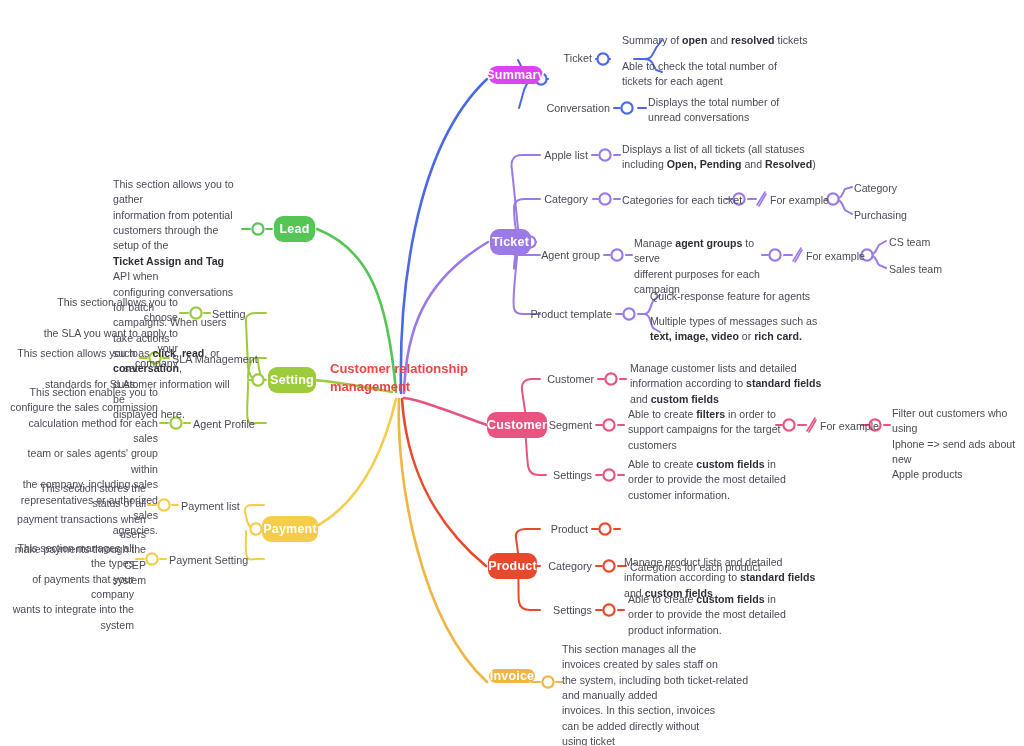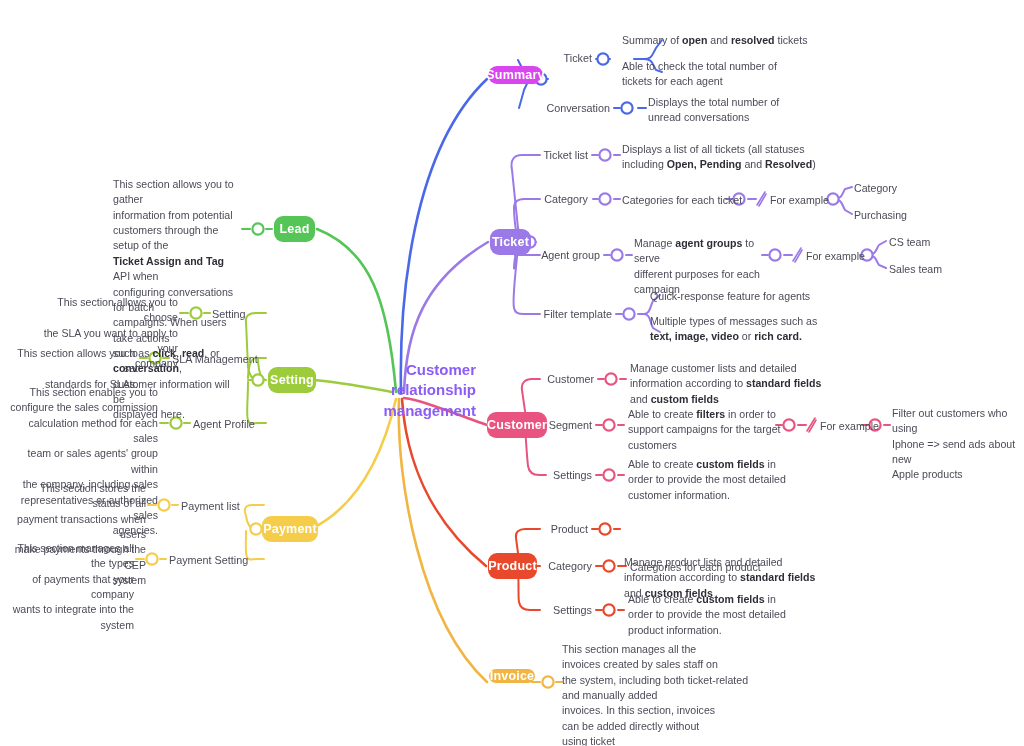--- a/index.html
+++ b/index.html
@@ -10,22 +10,22 @@
   }
   #stage{position:absolute;inset:0;width:1024px;height:746px;}
   svg.links{position:absolute;left:0;top:0;width:1024px;height:746px;pointer-events:none;}
   .node-pill{
     position:absolute;border-radius:9px;color:#fff;
     font-size:12.5px;font-weight:600;letter-spacing:.2px;
     display:flex;align-items:center;justify-content:center;
     white-space:nowrap;box-sizing:border-box;
   }
   .root-label{
-    position:absolute;font-size:15px;font-weight:700;color:#8b5cf6;
-    text-align:right;line-height:1.35;white-space:pre-line;
+    position:absolute;font-size:13px;font-weight:700;color:#ef4444;
+    text-align:left;line-height:1.35;white-space:pre-line;
   }
   .lbl{
     position:absolute;font-size:10.6px;line-height:1.45;color:#4b4b58;
     white-space:pre-line;
   }
   .lbl.r{text-align:right;}
   .lbl b{font-weight:700;color:#2e2e38;}
   .topic{font-size:10.8px;color:#4b4b58;}
 </style>
 </head>
@@ -223,36 +223,36 @@
 
   <div class="lbl r topic" style="left:504px;top:51px;width:88px;"><span>Ticket</span></div>
   <div class="lbl" style="left:622px;top:33px;width:200px;">Summary of <b>open</b> and <b>resolved</b> tickets</div>
   <div class="lbl" style="left:622px;top:59px;width:190px;">Able to check the total number of
 tickets for each agent</div>
 
   <div class="lbl r topic" style="left:480px;top:101px;width:130px;"><span>Conversation</span></div>
   <div class="lbl" style="left:648px;top:95px;width:190px;">Displays the total number of
 unread conversations</div>
 
-  <div class="lbl r topic" style="left:480px;top:148px;width:108px;"><span>Ticket list</span></div>
+  <div class="lbl r topic" style="left:480px;top:148px;width:108px;"><span>Apple list</span></div>
   <div class="lbl" style="left:622px;top:142px;width:230px;">Displays a list of all tickets (all statuses<br>including <b>Open, Pending</b> and <b>Resolved</b>)</div>
 
   <div class="lbl r topic" style="left:480px;top:192px;width:108px;"><span>Category</span></div>
   <div class="lbl" style="left:622px;top:193px;width:150px;">Categories for each ticket</div>
   <div class="lbl" style="left:770px;top:193px;width:90px;">For example</div>
   <div class="lbl" style="left:854px;top:181px;width:110px;">Category</div>
   <div class="lbl" style="left:854px;top:208px;width:110px;">Purchasing</div>
 
   <div class="lbl r topic" style="left:480px;top:248px;width:120px;"><span>Agent group</span></div>
   <div class="lbl" style="left:634px;top:236px;width:140px;">Manage <b>agent groups</b> to serve<br>different purposes for each<br>campaign</div>
   <div class="lbl" style="left:806px;top:249px;width:90px;">For example</div>
   <div class="lbl" style="left:889px;top:235px;width:110px;">CS team</div>
   <div class="lbl" style="left:889px;top:262px;width:110px;">Sales team</div>
 
-  <div class="lbl r topic" style="left:480px;top:307px;width:132px;"><span>Filter template</span></div>
+  <div class="lbl r topic" style="left:480px;top:307px;width:132px;"><span>Product template</span></div>
   <div class="lbl" style="left:650px;top:289px;width:220px;">Quick-response feature for agents</div>
   <div class="lbl" style="left:650px;top:314px;width:200px;">Multiple types of messages such as<br><b>text, image, video</b> or <b>rich card.</b></div>
 
   <div class="lbl r topic" style="left:486px;top:372px;width:108px;"><span>Customer</span></div>
   <div class="lbl" style="left:630px;top:361px;width:230px;">Manage customer lists and detailed<br>information according to <b>standard fields</b><br>and <b>custom fields</b></div>
 
   <div class="lbl r topic" style="left:486px;top:418px;width:106px;"><span>Segment</span></div>
   <div class="lbl" style="left:628px;top:407px;width:165px;">Able to create <b>filters</b> in order to<br>support campaigns for the target<br>customers</div>
   <div class="lbl" style="left:820px;top:419px;width:90px;">For example</div>
   <div class="lbl" style="left:892px;top:406px;width:135px;">Filter out customers who using

